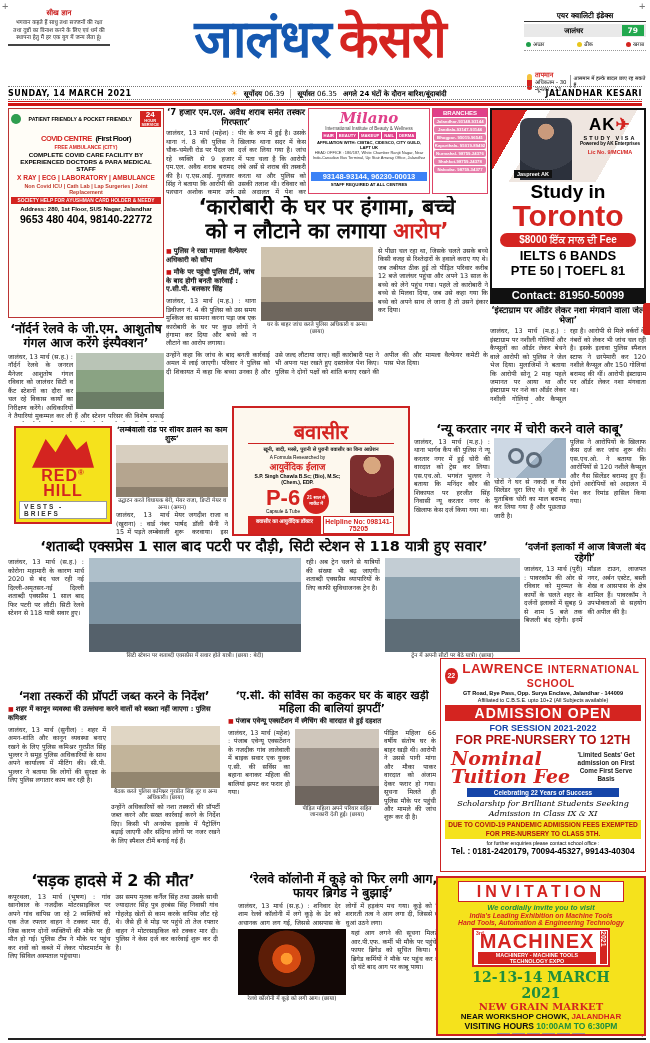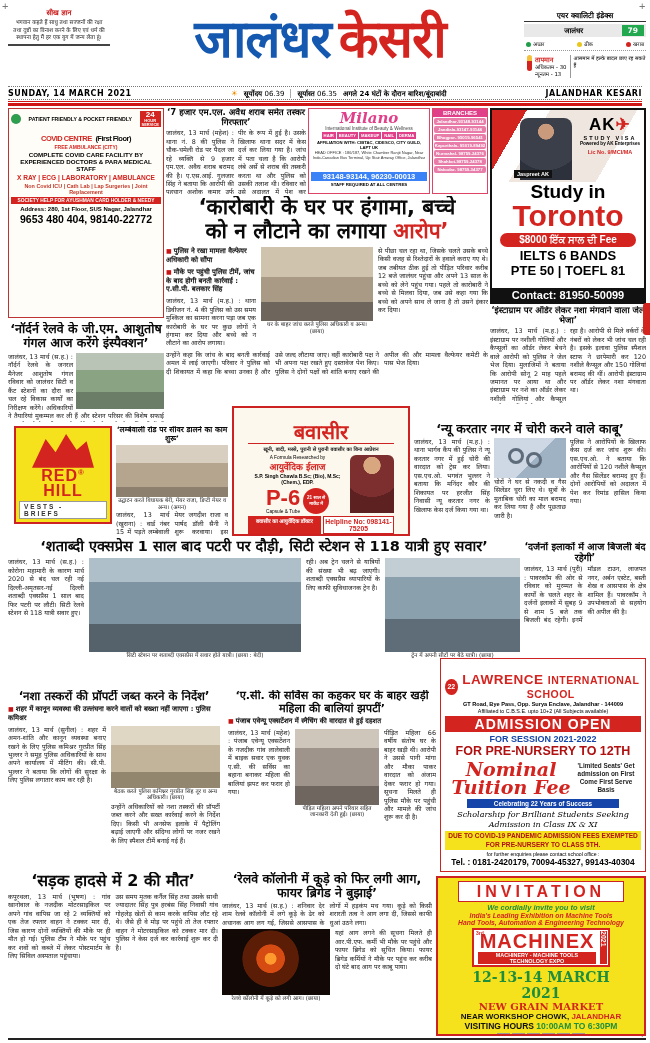--- a/index.html
+++ b/index.html
@@ -24,21 +24,21 @@
   .mast-blue{color:#1558b0}
   .mast-red{color:#d42420;margin-left:8px}
   .aqi{border:0;font-family:"DejaVu Sans",sans-serif}
   .aqi-head{font-weight:700;font-size:7.5px;text-align:center;border-bottom:1px solid #333;padding-bottom:1px}
   .aqi-row{display:flex;align-items:center;background:#e9e9e9;margin-top:2px;padding:1px 2px}
   .aqi-city{flex:1;text-align:center;font-size:7px;font-weight:700}
   .aqi-badge{background:#22a84e;color:#fff;font-weight:700;font-size:7.5px;padding:1px 6px}
   .aqi-legend{display:flex;justify-content:space-between;font-size:5.4px;margin-top:2px;border-bottom:1px dotted #999;padding:1px 2px 2px}
   .dot{display:inline-block;width:5px;height:5px;border-radius:50%;vertical-align:middle;margin-right:2px}
   .dg{background:#1e9e4a}.dy{background:#e8c61c}.dr{background:#d42420}
-  .temp-wrap{display:flex;margin-top:4px;}
+  .temp-wrap{display:flex;margin-top:19px;align-items:center}
   .thermo{width:5px;height:16px;background:linear-gradient(#f5c13d 40%,#d42420 40%);border-radius:3px;margin:0 3px}
   .temp-title{color:#d42420;font-weight:700;font-size:6.5px}
   .temp-val{font-size:5.4px;line-height:1.3}
   .temp-note{font-size:5.2px;border-left:1px solid #999;margin-left:3px;padding-left:3px;line-height:1.3;flex:1}
   .dateline{display:flex;justify-content:space-between;align-items:center;border-top:1px dotted #777;border-bottom:1px dotted #777;font-family:"DejaVu Sans",sans-serif}
   .dl-left,.dl-right{font-weight:700;font-size:8px;letter-spacing:.5px}
   .dl-mid{font-size:7px;display:flex;gap:6px;align-items:center}
   .dl-sun{color:#f08c00;font-size:8px}
   .dl-sep{border-left:1px solid #aaa;height:9px}
   .redrule{height:5px;border-top:1px solid #cf1515;border-bottom:3px solid #cf1515}
@@ -103,31 +103,31 @@
   .bawa-ayur{color:#d42420;font-weight:800;font-size:9px;text-align:center;font-family:"DejaVu Sans",sans-serif}
   .bawa-doc{font-size:5px;font-weight:700;text-align:center}
   .bawa-p6{display:flex;align-items:center;gap:3px;justify-content:center;margin-top:2px}
   .bawa-p6-big{color:#d42420;font-weight:800;font-size:22px;line-height:1}
   .bawa-21{width:26px;height:26px;border-radius:50%;background:#d42420;color:#fff;font-size:4.6px;font-weight:700;display:flex;align-items:center;justify-content:center;text-align:center;line-height:1.1}
   .bawa-man{width:44px;height:58px;background:radial-gradient(circle at 50% 18%,#d8a77f 0 16%,#7d2f2f 17% 60%,#5d2121 60%);border-radius:6px 6px 0 0}
   .bawa-tag{background:#d42420;color:#fff;font-size:5.4px;font-weight:700;text-align:center;padding:1px 2px}
   .bawa-help{border:1px solid #c22;color:#d42420;font-size:6.8px;font-weight:800;text-align:center;padding:1px 0;background:#fff;margin-top:1px}
   .bawa-bottom{font-size:4.8px;font-weight:700;text-align:center;background:#f5e21c;margin-top:1px;font-family:"DejaVu Sans",sans-serif}
   
-  .law{border:1.5px solid #c22;background:#fff;padding:14px 4px;text-align:center;overflow:hidden}
+  .law{border:1.5px solid #c22;background:#fff;padding:3px 4px;text-align:center;overflow:hidden}
   .law-head{display:flex;align-items:center;gap:3px;justify-content:center}
   .law-logo{width:16px;height:16px;border-radius:50%;background:#d42420;color:#fff;font-size:7px;font-weight:800;display:flex;align-items:center;justify-content:center}
   .law-name{color:#d42420;font-weight:800;font-size:13.5px;letter-spacing:.5px;line-height:1}
   .law-addr{font-size:5.6px;font-weight:700;margin-top:1px}
   .law-aff{font-size:5.4px;margin-top:1px}
   .law-adm{background:#d42420;color:#fff;font-weight:800;font-size:14px;margin-top:2px;letter-spacing:1px}
   .law-session{color:#1545a8;font-weight:800;font-size:9px;margin-top:2px}
   .law-classes{color:#b01010;font-weight:800;font-size:12.5px}
   .law-fee-row{display:flex;align-items:center;margin-top:2px}
-  .law-fee{color:#d42420;font-weight:800;font-style:italic;font-size:19px;line-height:.95;flex:1;text-align:center;padding-left:6px;font-family:"DejaVu Serif",serif}
+  .law-fee{color:#d42420;font-weight:800;font-style:italic;font-size:19px;line-height:.95;flex:1;text-align:left;padding-left:6px;font-family:"DejaVu Serif",serif}
   .law-seats{font-size:6.4px;font-weight:700;color:#222;width:70px;line-height:1.25}
   .law-celebrate{background:#1545a8;color:#fff;font-size:6.4px;font-weight:700;margin:3px 22px 0;padding:1px 0}
   .law-schol{font-family:"DejaVu Serif",serif;font-style:italic;font-size:8px;margin-top:2px;line-height:1.2}
   .law-covid{background:#f5e21c;color:#b01010;font-weight:800;font-size:6.6px;margin-top:2px;padding:1px 2px;line-height:1.25}
   .law-enq{font-size:5.2px;margin-top:1px}
   .law-tel{font-size:8.4px;font-weight:800}
   
   .mx{background:#f5e21c;border:2px solid #c22;padding:3px 20px;text-align:center;overflow:hidden}
   .mx-inv{color:#d42420;font-weight:800;font-size:16px;letter-spacing:4px;background:#fff;border:1px solid #c22;line-height:1.2}
   .mx-invite{color:#1e8e3e;font-style:italic;font-weight:700;font-size:7.5px;margin-top:1px}
@@ -431,21 +431,21 @@
   </div>
 
   <div class="abs" style="left:8px;top:872px;width:210px;height:163px;overflow:hidden">
     <div class="hl" style="font-size:16px">‘सड़क हादसे में 2 की मौत’</div>
     <div style="display:flex;gap:5px;margin-top:3px">
       <div class="bt" style="flex:1">कपूरथला, 13 मार्च (भूषण) : गांव खानोवाल के नजदीक मोटरसाइकिल पर अपने गांव वापिस जा रहे 2 व्यक्तियों को एक तेज रफ्तार वाहन ने टक्कर मार दी, जिस कारण दोनों व्यक्तियों की मौके पर ही मौत हो गई। पुलिस टीम ने मौके पर पहुंच कर शवों को कब्जे में लेकर पोस्टमार्टम के लिए सिविल अस्पताल पहुंचाया।</div>
       <div class="bt" style="flex:1">उस समय मृतक कर्नैल सिंह तथा उसके साथी ज्यादातर सिंह पुत्र हरबंस सिंह निवासी गांव गोहलेड़ खेतों से काम करके वापिस लौट रहे थे। जैसे ही वे मोड़ पर पहुंचे तो तेज रफ्तार वाहन ने मोटरसाइकिल को टक्कर मार दी। पुलिस ने केस दर्ज कर कार्रवाई शुरू कर दी है।</div>
     </div>
   </div>
 
-  <div class="abs" style="left:222px;top:872px;width:210px;height:163px;overflow:hidden">
+  <div class="abs" style="left:238px;top:872px;width:210px;height:163px;overflow:hidden">
     <div class="hl" style="font-size:12.5px">‘रेलवे कॉलोनी में कूड़े को फिर लगी आग, फायर ब्रिगेड ने बुझाई’</div>
     <div class="bt c2" style="margin-top:2px">जालंधर, 13 मार्च (स.ह.) : शनिवार देर शाम रेलवे कॉलोनी में लगे कूड़े के ढेर को अचानक आग लग गई, जिससे आसपास के लोगों में हड़कंप मच गया। कूड़े को किसी शरारती तत्व ने आग लगा दी, जिससे काफी धुआं उठने लगा।</div>
     <div style="display:flex;gap:5px;margin-top:2px">
       <div style="width:108px">
         <div class="ph" style="width:108px;height:66px;background:radial-gradient(circle at 45% 45%,#ff9a2e 0 8%,#d64b12 9% 20%,#5c1d07 21% 40%,#120806 41%)"></div>
         <div class="cap">रेलवे कॉलोनी में कूड़े को लगी आग। (छाया)</div>
       </div>
       <div class="bt" style="flex:1">यहां आग लगने की सूचना मिलते ही आर.पी.एफ. कर्मी भी मौके पर पहुंचे और फायर ब्रिगेड को सूचित किया। फायर ब्रिगेड कर्मियों ने मौके पर पहुंच कर करीब दो घंटे बाद आग पर काबू पाया।</div>
     </div>
   </div>

